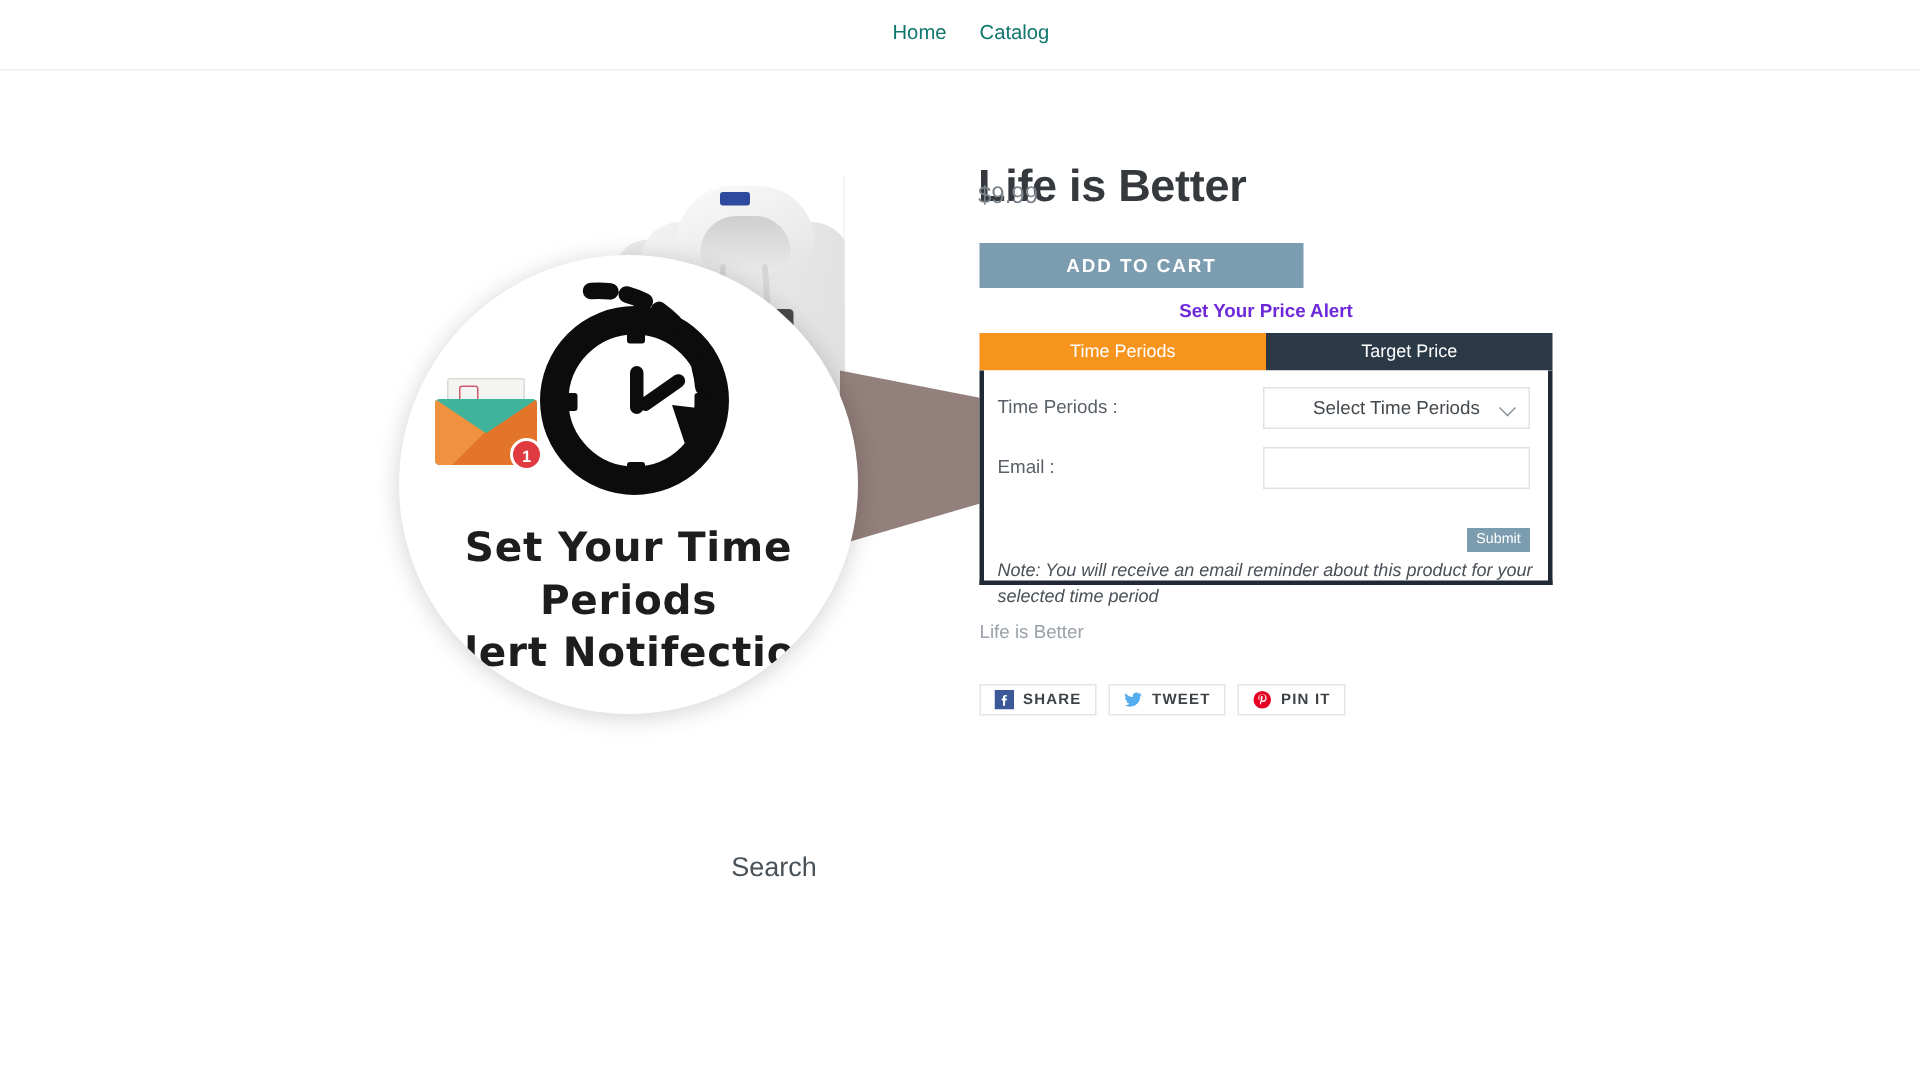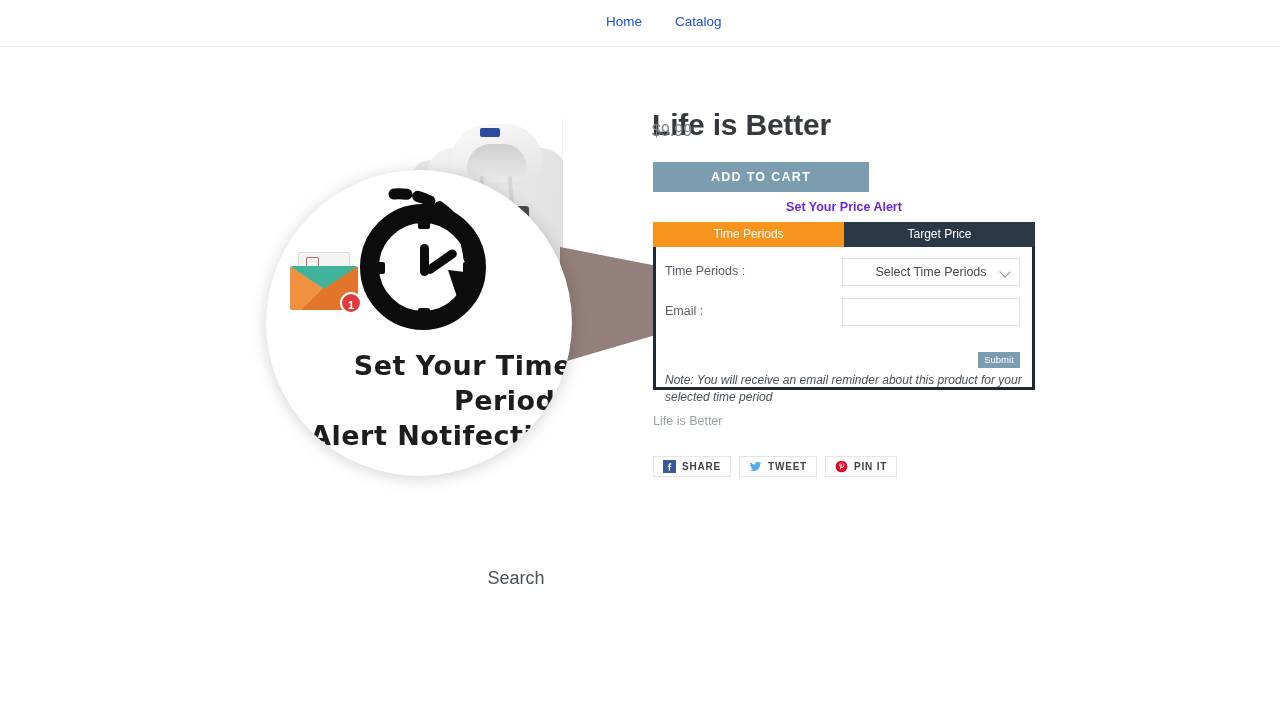--- a/index.html
+++ b/index.html
@@ -22,21 +22,21 @@
   .brand{
     position:absolute; left:36px; top:15px;
     font-size:15px; font-weight:bold; letter-spacing:1.7px;
     color:#2b333b; text-transform:uppercase; white-space:nowrap;
   }
   .nav{
     position:absolute; left:595px; top:14px;
     display:flex; gap:22px;
   }
   .nav a{
-    font-size:13.5px; color:#1d4ed8; text-decoration:none; white-space:nowrap;margin-left:11px;
+    font-size:13.5px; color:#0f766e; text-decoration:none; white-space:nowrap;
   }
 
   
   .product-media{
     position:absolute; left:160px; top:100px; width:403px; height:420px;
     overflow:hidden;
   }
   .divider-vert{
     position:absolute; left:562px; top:118px; width:1px; height:146px;
     background:#f2f2f2;
@@ -156,21 +156,21 @@
     border-radius:3px;
   }
   .envelope .badge{
     position:absolute; left:50px; top:40px; width:22px; height:22px;
     background:#e03b41; border-radius:50%; color:#fff;
     font-size:11px; font-weight:bold; text-align:center; line-height:22px;
     border:2px solid #fff;
   }
   .zoom-caption{
     position:absolute; left:0; top:178px; width:306px;
-    text-align:right; color:#1d1d1d;
+    text-align:center; color:#1d1d1d;
     font-family:"DejaVu Sans", sans-serif;
     font-weight:bold; font-size:27px; line-height:35px;
     letter-spacing:.5px;
   }
   .zoom-caption .l2{ display:block; }
   .cone{
     position:absolute; left:560px; top:245px; width:230px; height:120px;
   }
   .cursor-dot{
     position:absolute; left:748px; top:256px; width:30px; height:30px;

